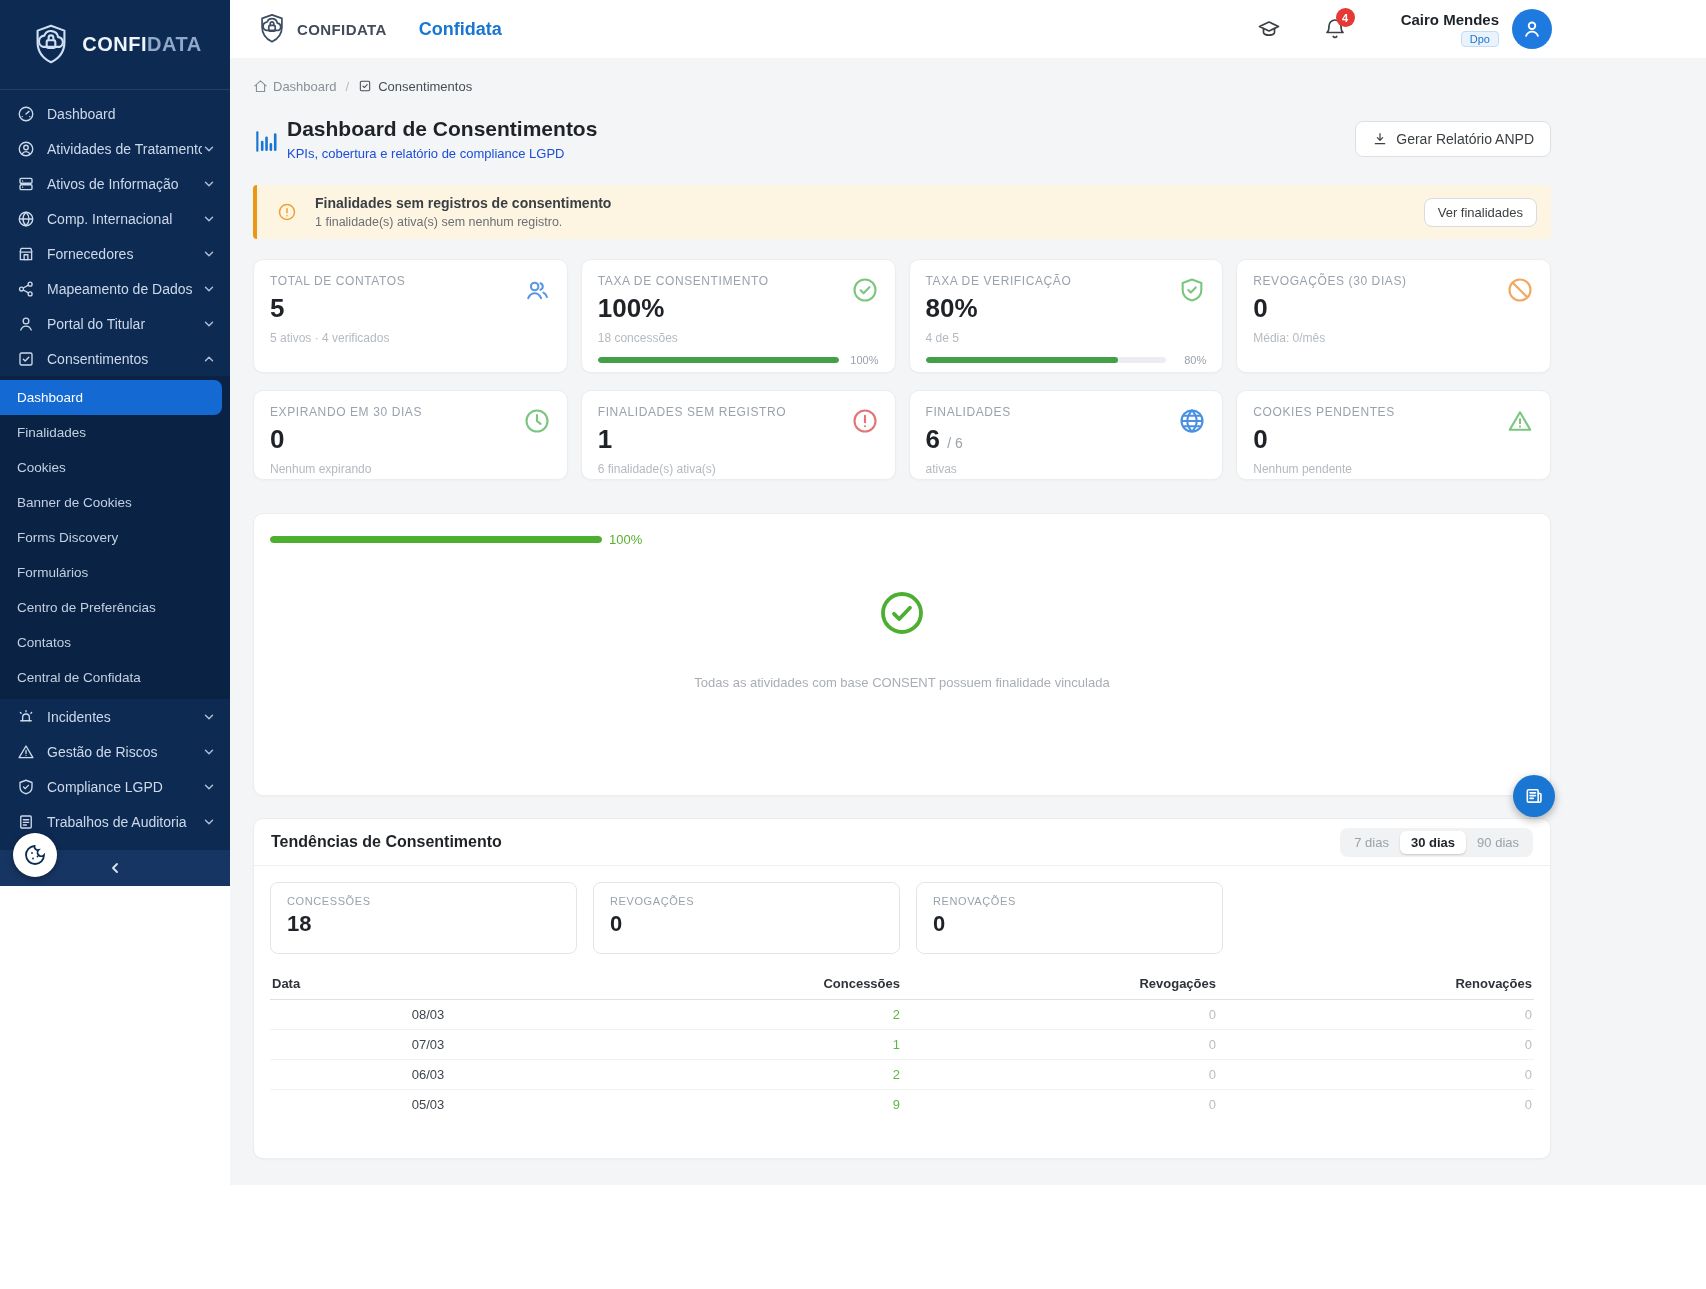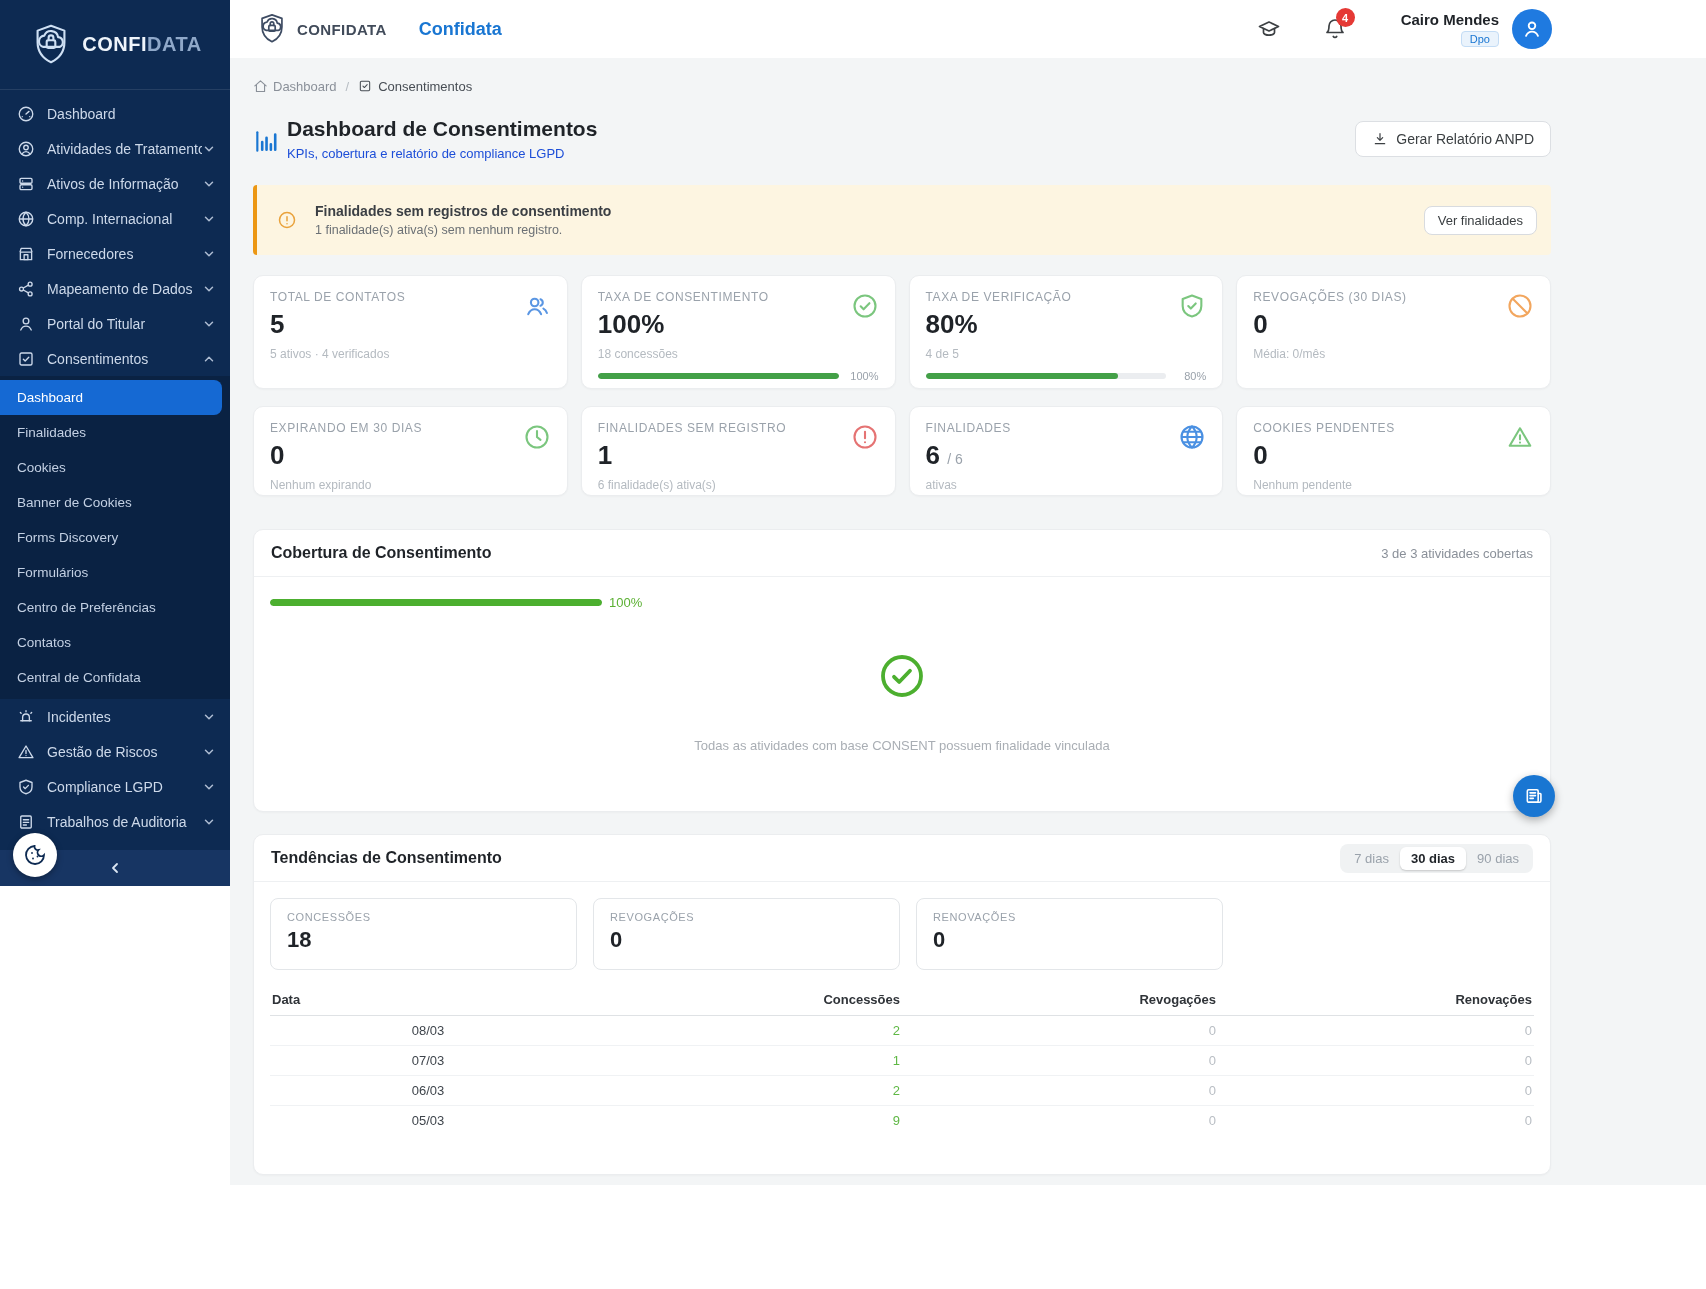--- a/index.html
+++ b/index.html
@@ -54,21 +54,21 @@
   .bc-current { color:#474d54; display:flex; align-items:center; }
 
   .page-head { display:flex; align-items:center; margin-top:16px; }
   .ph-icon { width:26px; height:26px; color:#1976d2; margin:4px 8px 0 0; }
   .ph-icon svg { width:26px; height:26px; }
   .ph-title { font-size:21px; font-weight:bold; color:#1f2328; }
   .ph-sub { font-size:13px; color:#1d4ed8; margin-top:5px; }
   .btn-outline { margin-left:auto; display:flex; align-items:center; gap:8px; background:#ffffff; border:1px solid #dcdfe3; border-radius:8px; padding:9px 16px; font-size:14px; color:#3c4043; cursor:pointer; }
   .btn-outline svg { width:16px; height:16px; }
 
-  .alert { margin-top:24px; background:#fdf5e1; border-left:4px solid #ec9713; border-radius:4px; display:flex; align-items:center; padding:10px 14px 10px 20px; height:70px; }
+  .alert { margin-top:24px; background:#fdf5e1; border-left:4px solid #ec9713; border-radius:4px; display:flex; align-items:center; padding:10px 14px 10px 20px; height:54px; }
   .alert-ic { width:20px; height:20px; color:#e9a23b; margin-right:18px; }
   .alert-ic svg { width:20px; height:20px; }
   .alert-title { font-size:14px; font-weight:bold; color:#3b3f44; }
   .alert-msg { font-size:12.5px; color:#6b7075; margin-top:4px; }
   .btn-small { margin-left:auto; background:#ffffff; border:1px solid #d8dbdf; border-radius:8px; padding:6px 13px; font-size:13px; color:#3c4043; cursor:pointer; }
 
   .kpi-grid { display:grid; grid-template-columns:repeat(4,1fr); gap:13px; margin-top:20px; }
   .kpi-grid.row2 { margin-top:17px; }
   .card { background:#ffffff; border:1px solid #ebedef; border-radius:10px; box-shadow:0 1px 2px rgba(0,0,0,.03); }
   .kpi { padding:14px 16px; position:relative; height:114px; }
@@ -523,24 +523,20 @@
         <span class="kpi-ic" style="color:#7bc67e">
           <svg viewBox="0 0 24 24" fill="none" stroke="currentColor" stroke-width="1.8" stroke-linecap="round" stroke-linejoin="round">
               <path d="M12 4.5L3.2 19.5h17.6z"></path>
               <path d="M12 10.5v3.5M12 16.8h.01"></path>
             </svg>
         </span>
       </div>
     </div>
 
     <div class="card coverage">
-      <div class="panel-head">
-        <span class="panel-title">Cobertura de Consentimento</span>
-        <span class="panel-meta">3 de 3 atividades cobertas</span>
-      </div>
       <div class="cov-body">
         <div class="cov-bar-row">
           <div class="cov-track">
               <div class="cov-fill" style="width:100%"></div>
             </div>
           <span class="cov-pct">100%</span>
         </div>
         <div class="cov-check">
           <svg viewBox="0 0 24 24" fill="none" stroke="currentColor" stroke-width="1.9" stroke-linecap="round" stroke-linejoin="round">
               <circle cx="12" cy="12" r="9.5"></circle>

